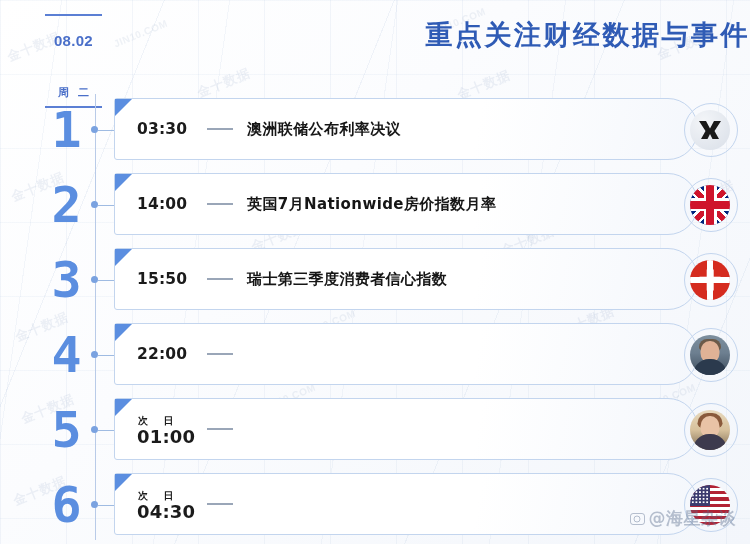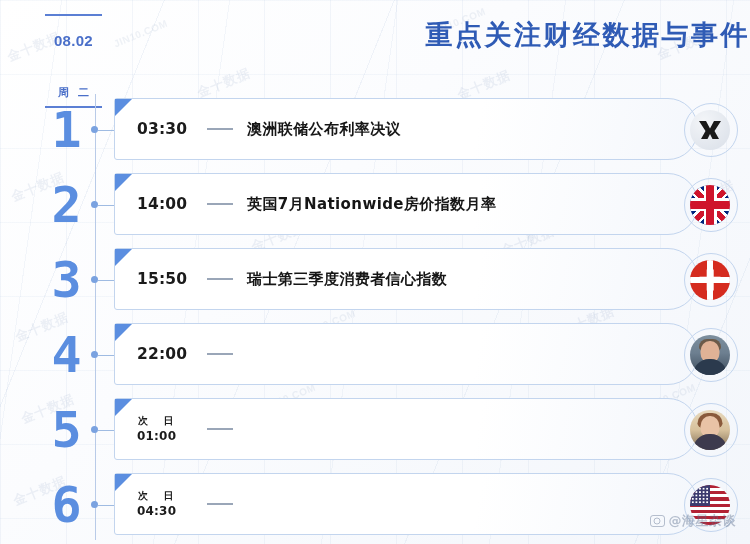--- a/index.html
+++ b/index.html
@@ -214,21 +214,21 @@
     letter-spacing: 0.2px;
     line-height: 20px;
   }
   .time .t-day {
     font-size: 10px;
     letter-spacing: 6px;
     line-height: 15px;
     padding-left: 1px;
   }
   .time .t-clock {
-    font-size: 12px;
+    font-size: 18px;
     letter-spacing: 0.2px;
     line-height: 17px;
   }
 
   .dash {
     flex: 0 0 auto;
     width: 26px;
     height: 1.5px;
     background: #9aa6b8;
     margin-right: 14px;
@@ -379,21 +379,21 @@
 
   
   .corner-wm {
     position: absolute;
     right: 14px;
     bottom: 14px;
     display: flex;
     align-items: center;
     gap: 4px;
     color: rgba(90,110,140,0.42);
-    font-size: 13px;
+    font-size: 17px;
     font-weight: 700;
     letter-spacing: 0.5px;
     font-family: "DejaVu Sans", "Liberation Sans", sans-serif;
     z-index: 7;
   }
   .corner-wm .cam {
     width: 15px; height: 12px;
     border: 1.6px solid rgba(90,110,140,0.42);
     border-radius: 3px;
     position: relative;

